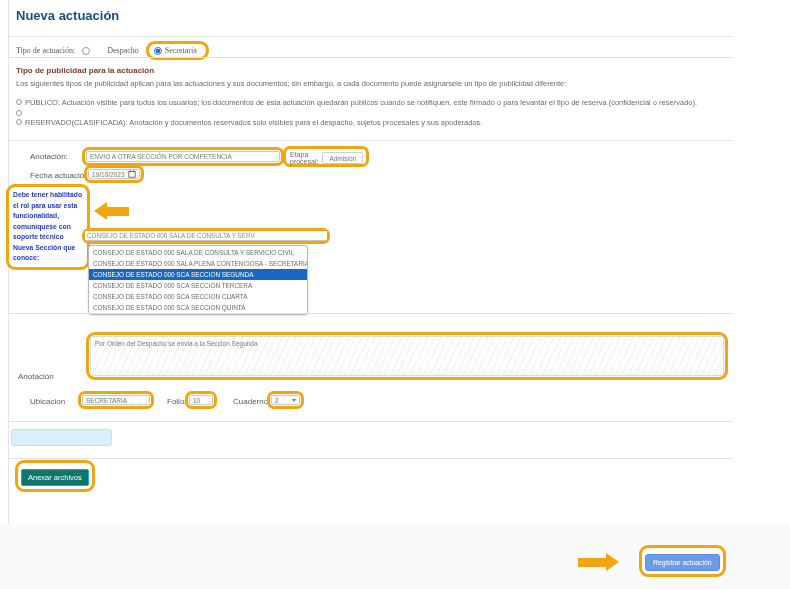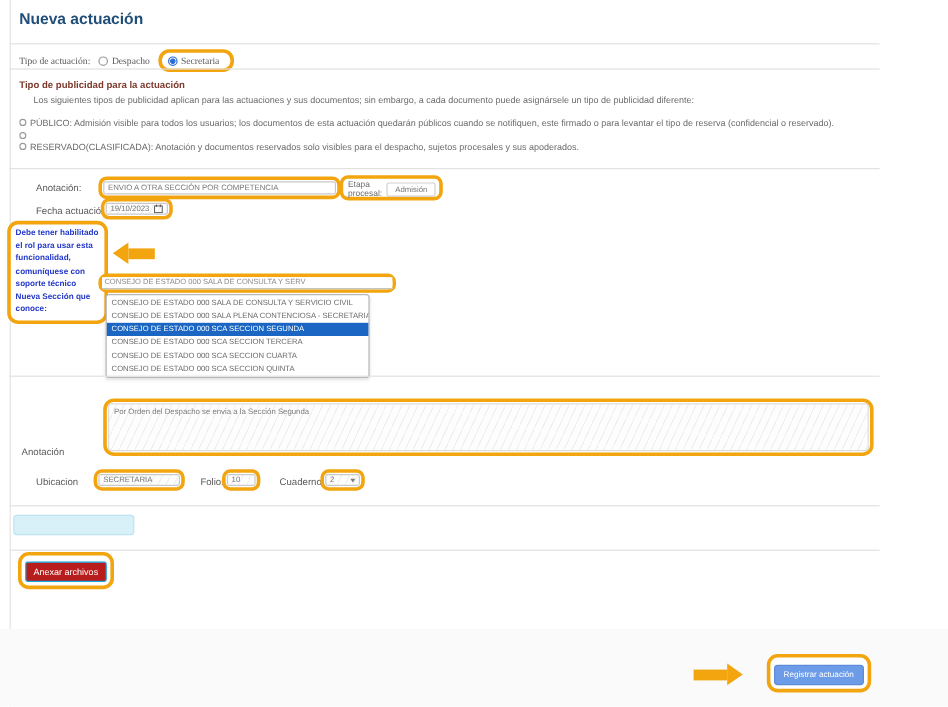--- a/index.html
+++ b/index.html
@@ -10,26 +10,26 @@
   .abs { position:absolute; }
   .title { position:absolute; left:16px; top:8px; font-size:13px; font-weight:bold; color:#1F4E79; }
   .lbl { font-size:8px; color:#5a5a5a; white-space:nowrap; }
 
   
   .radio { display:inline-block; width:8px; height:8px; border:1px solid #9a9a9a; border-radius:50%; background:#fff; vertical-align:middle; }
   .radio.checked { border-color:#2b6fd4; background:radial-gradient(circle, #2b6fd4 0 2px, #fff 2.6px); }
 
   
   .tipo-row { position:absolute; left:16px; top:41px; display:flex; align-items:center; gap:7px;font-family:Liberation Serif, serif; }
-  .radio-opt { display:flex; align-items:center; gap:3px; font-size:8px; color:#5a5a5a; }
+  .radio-opt { display:flex; align-items:center; gap:17px; font-size:8px; color:#5a5a5a; }
   .hl-inline { display:flex; align-items:center; gap:3px; padding:2px 9px 2px 5px; border:3px solid #F2A50E; border-radius:9px; font-size:8px; }
 
   
   .pub-heading { position:absolute; left:16px; top:66px; font-size:8px; font-weight:bold; color:#7D3A2D; white-space:nowrap; }
-  .pub-intro { position:absolute; left:16px; top:79px; font-size:7.5px; color:#6b6b6b; white-space:nowrap;margin-left:12px; }
+  .pub-intro { position:absolute; left:16px; top:79px; font-size:7.5px; color:#6b6b6b; white-space:nowrap; }
   .pub-opts { position:absolute; left:16px; top:98px; width:715px; }
   .pub-opt { display:flex; align-items:flex-start; gap:3px; font-size:7.5px; color:#6b6b6b; margin-bottom:2px; white-space:nowrap; overflow:hidden; }
   .pub-opt .radio { flex:0 0 auto; width:6px; height:6px; margin-top:1px; }
 
   
   .field-hl { position:absolute; border:3px solid #F2A50E; border-radius:7px; padding:1px; background:#fff; }
   .input { width:100%; height:100%; border:1px solid #c9c9c9; border-radius:2px; background:#fff; font-size:6.5px; color:#777; display:flex; align-items:center; padding:0 3px; white-space:nowrap; overflow:hidden; }
   .hatch { background:repeating-linear-gradient(115deg, #fdfdfd 0px, #fdfdfd 5px, #f0f0f0 5px, #f0f0f0 6px); }
   .etapa-group { display:flex; align-items:center; gap:4px; padding:2px 4px; font-size:7px; color:#6b6b6b; }
   .etapa-val { border:1px solid #cfcfcf; border-radius:2px; padding:1.5px 6px; font-size:6.5px; color:#777; background:#fff; }
@@ -54,21 +54,21 @@
   .ta { width:100%; height:100%; border:1px solid #dcdcdc; border-radius:3px; font-size:6.5px; color:#7a7a7a; padding:3px 4px; }
   .anot-lbl { position:absolute; left:18px; top:372px; font-size:8px; color:#5a5a5a; }
 
   
   .chev { width:0; height:0; border-left:2.5px solid transparent; border-right:2.5px solid transparent; border-top:3.5px solid #777; margin-left:auto; }
 
   
   .pale-box { position:absolute; left:11px; top:429px; width:101px; height:17px; background:#D8F1F9; border:1px solid #BCE4F2; border-radius:3px; }
 
   
-  .btn-anexar { background:#b91c1c; border:1px solid #17A6DA; border-radius:2px; color:#fff; font-size:7.5px; padding:3px 6px; white-space:nowrap; cursor:pointer; }
+  .btn-anexar { background:#0f766e; border:1px solid #17A6DA; border-radius:2px; color:#fff; font-size:7.5px; padding:3px 6px; white-space:nowrap; cursor:pointer; }
   .btn-registrar { background:#6C9CE8; border:1px solid #5b8bd9; border-radius:3px; color:#fff; font-size:6.8px; padding:4px 7px; white-space:nowrap; cursor:pointer; }
   .hl-btn { position:absolute; border:3px solid #F2A50E; border-radius:9px; padding:3px; background:#fff; }
 
   .bottom-band { position:absolute; left:0; top:524px; width:790px; height:65px; background:#fafafa; }
 
   .cal-icon { flex:0 0 auto; margin-left:auto; }
 </style>
 </head>
 <body>
 
@@ -90,21 +90,21 @@
       <span>Secretaria</span>
     </span>
   </div>
   <div class="hr" style="top:57px"></div>
 
   <div class="pub-heading">Tipo de publicidad para la actuación</div>
   <div class="pub-intro">Los siguientes tipos de publicidad aplican para las actuaciones y sus documentos; sin embargo, a cada documento puede asignársele un tipo de publicidad diferente:</div>
   <div class="pub-opts">
     <div class="pub-opt">
       <span class="radio"></span>
-      <span>PÚBLICO: Admisión visible para todos los usuarios; los documentos de esta actuación quedarán públicos cuando se notifiquen, este firmado o para levantar el tipo de reserva (confidencial o reservado).</span>
+      <span>PÚBLICO: Actuación visible para todos los usuarios; los documentos de esta actuación quedarán públicos cuando se notifiquen, este firmado o para levantar el tipo de reserva (confidencial o reservado).</span>
     </div>
     <div class="pub-opt">
       <span class="radio"></span>
     </div>
     <div class="pub-opt">
       <span class="radio"></span>
       <span>RESERVADO(CLASIFICADA): Anotación y documentos reservados solo visibles para el despacho, sujetos procesales y sus apoderados.</span>
     </div>
   </div>
   <div class="hr" style="top:140px"></div>

